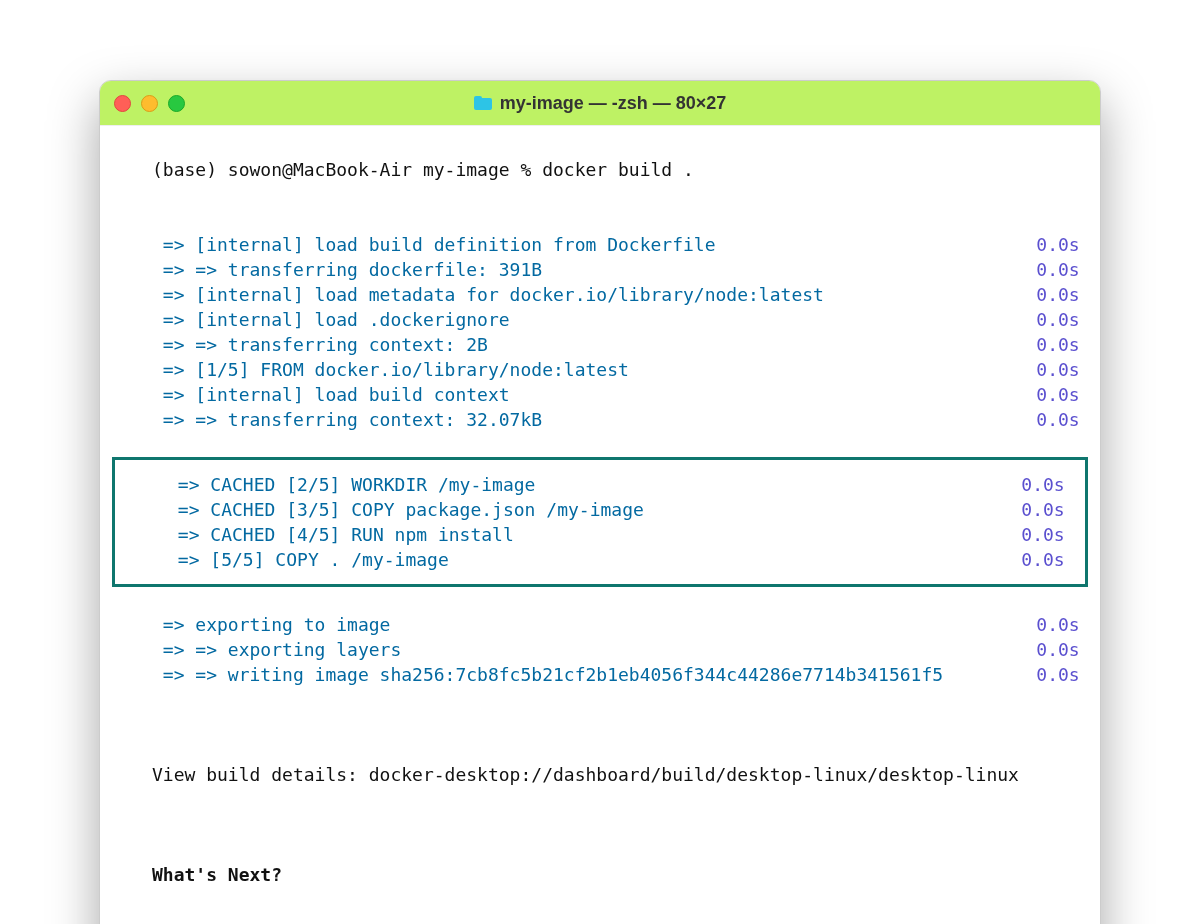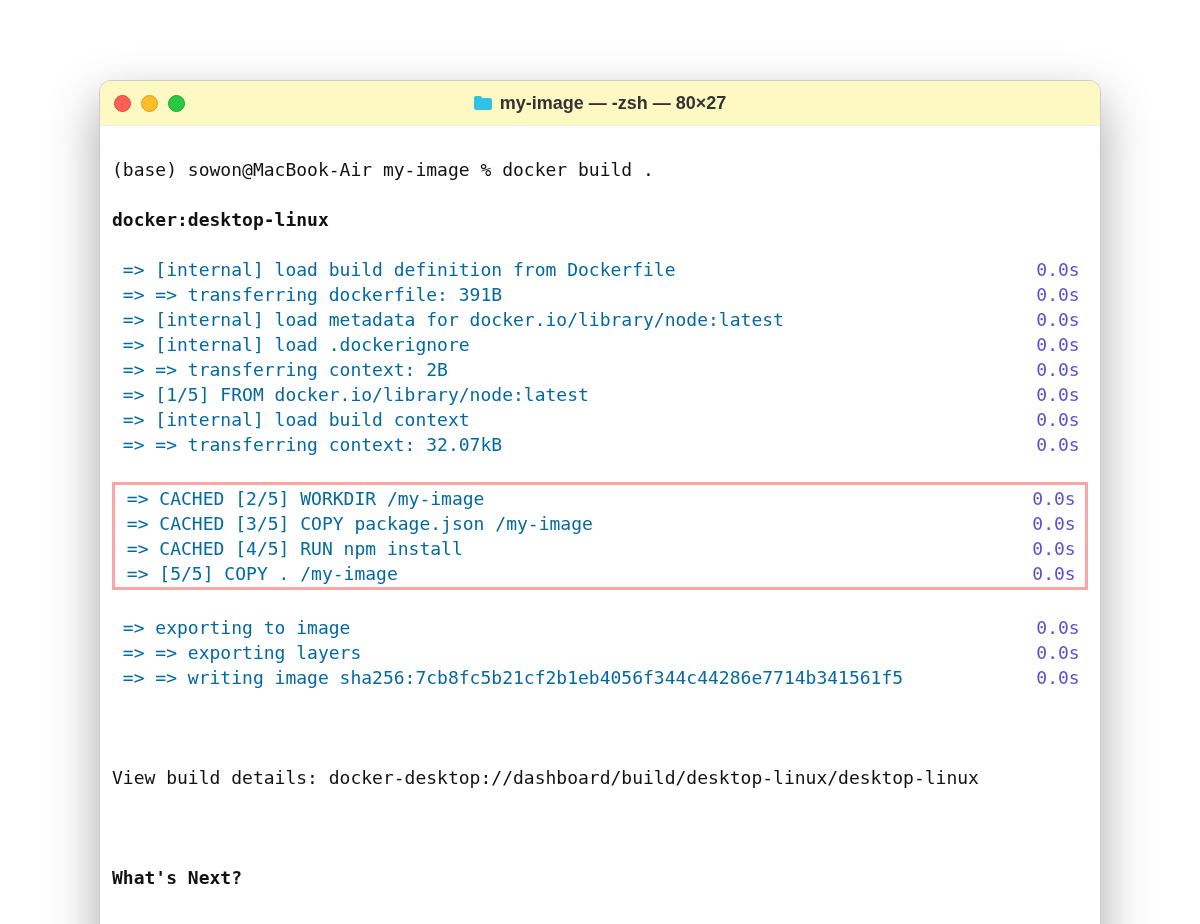--- a/index.html
+++ b/index.html
@@ -12,21 +12,21 @@
     box-shadow:0 20px 50px rgba(0,0,0,0.35);
     overflow:hidden;
     background:#fff;
   }
   .titlebar{
     height:44px;
     display:flex;
     align-items:center;
     padding:0 14px;
     position:relative;
-    background:#fef9c3;
+    background:#bef264;
     border-bottom:1px solid #eee;
   }
   .traffic{display:flex;gap:10px;}
   .btn{width:15px;height:15px;border-radius:50%;}
   .btn.close{background:#ff5f57;border:1px solid #e1473f;}
   .btn.min{background:#febc2e;border:1px solid #d99d17;}
   .btn.max{background:#28c840;border:1px solid #1aaa29;}
   .title-wrap{
     position:absolute;left:0;right:0;
     display:flex;align-items:center;justify-content:center;gap:8px;
@@ -43,30 +43,30 @@
     background:#2dc4e6;border-radius:2px 2px 0 0;
   }
   .term{
     font-family:"SF Mono",Menlo,Consolas,monospace;
     font-size:18px;
     line-height:25px;
     padding:6px 4px 20px;
     background:#fff;
     white-space:pre;
   }
-  .row{display:flex;padding:0 8px;}
+  .row{display:flex;padding:0 8px;margin-left:40px;}
   .left{flex:1;overflow:hidden;}
   .right{color:#5a4fcf;min-width:60px;text-align:center;}
   .blk{color:#111;}
   .bold{font-weight:700;}
   .pur{color:#0369a1;}
   .highlight-area{
-    border:3px solid #fca5a5;
+    border:3px solid #0f766e;
     margin:0 8px;
-    padding:1px;
+    padding:12px;
   }
   .highlight-area .row{padding:0;}
   .status-right{color:#111;font-weight:700;}
 </style>
 </head>
 <body>
 
 <div class="window">
 
   <div class="titlebar">
@@ -76,21 +76,21 @@
       <div class="btn max"></div>
     </div>
     <div class="title-wrap">
       <span class="folder-icon"></span>
       <span>my-image — -zsh — 80×27</span>
     </div>
   </div>
 
   <div class="term">
 <div class="row"><span class="left blk">(base) sowon@MacBook-Air my-image % docker build .</span></div>
-<div class="row"><span class="status-right">docker:desktop-linux</span></div>
+<div class="row"></div>
 <div id="lines-before"><div class="row"><span class="left pur"> =&gt; [internal] load build definition from Dockerfile</span><span class="right">0.0s</span></div><div class="row"><span class="left pur"> =&gt; =&gt; transferring dockerfile: 391B</span><span class="right">0.0s</span></div><div class="row"><span class="left pur"> =&gt; [internal] load metadata for docker.io/library/node:latest</span><span class="right">0.0s</span></div><div class="row"><span class="left pur"> =&gt; [internal] load .dockerignore</span><span class="right">0.0s</span></div><div class="row"><span class="left pur"> =&gt; =&gt; transferring context: 2B</span><span class="right">0.0s</span></div><div class="row"><span class="left pur"> =&gt; [1/5] FROM docker.io/library/node:latest</span><span class="right">0.0s</span></div><div class="row"><span class="left pur"> =&gt; [internal] load build context</span><span class="right">0.0s</span></div><div class="row"><span class="left pur"> =&gt; =&gt; transferring context: 32.07kB</span><span class="right">0.0s</span></div></div>
 <div class="highlight-area" id="lines-highlight"><div class="row"><span class="left pur"> =&gt; CACHED [2/5] WORKDIR /my-image</span><span class="right">0.0s</span></div><div class="row"><span class="left pur"> =&gt; CACHED [3/5] COPY package.json /my-image</span><span class="right">0.0s</span></div><div class="row"><span class="left pur"> =&gt; CACHED [4/5] RUN npm install</span><span class="right">0.0s</span></div><div class="row"><span class="left pur"> =&gt; [5/5] COPY . /my-image</span><span class="right">0.0s</span></div></div>
 <div id="lines-after"><div class="row"><span class="left pur"> =&gt; exporting to image</span><span class="right">0.0s</span></div><div class="row"><span class="left pur"> =&gt; =&gt; exporting layers</span><span class="right">0.0s</span></div><div class="row"><span class="left pur"> =&gt; =&gt; writing image sha256:7cb8fc5b21cf2b1eb4056f344c44286e7714b341561f5</span><span class="right">0.0s</span></div></div>
 <div class="row"><span class="left blk"> </span></div>
 <div class="row"><span class="left blk">View build details: docker-desktop://dashboard/build/desktop-linux/desktop-linux</span></div>
 <div class="row"><span class="left blk"> </span></div>
 <div class="row"><span class="left blk bold">What's Next?</span></div>
 
 
 

